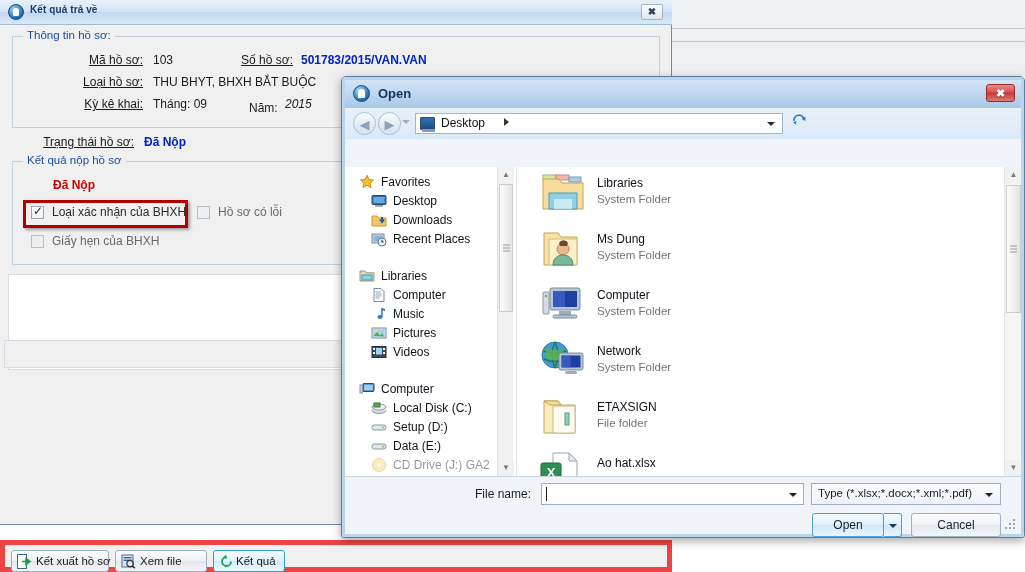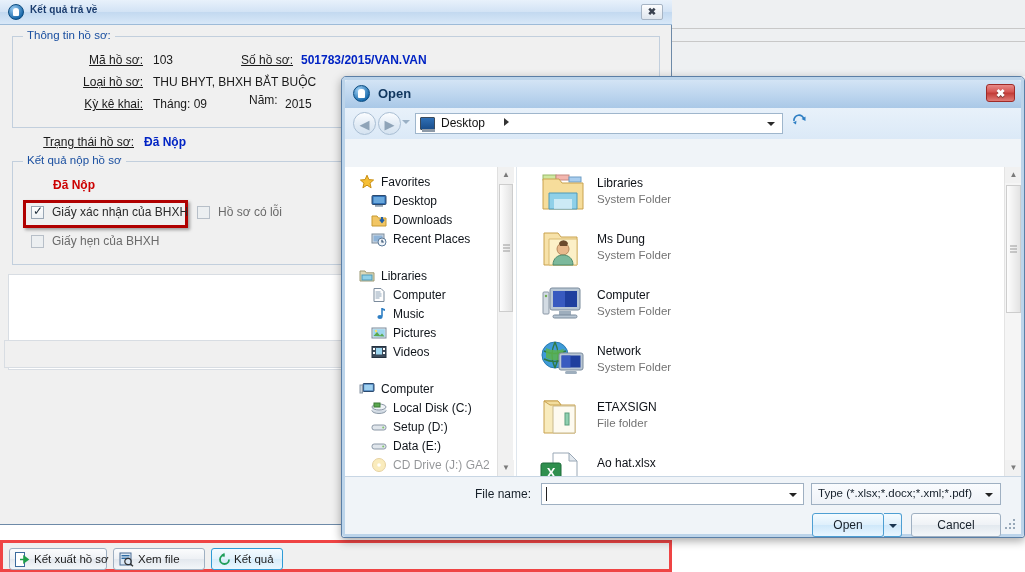--- a/index.html
+++ b/index.html
@@ -442,62 +442,62 @@
         <div class="fld-value" style="left:140px;top:16px;">103</div>
 
         <div class="fld-label" style="left:190px;top:16px;width:90px;">Số hồ sơ:</div>
         <div class="fld-value bold-blue" style="left:288px;top:16px;">501783/2015/VAN.VAN</div>
 
         <div class="fld-label" style="left:20px;top:38px;width:110px;">Loại hồ sơ:</div>
         <div class="fld-value" style="left:140px;top:38px;">THU BHYT, BHXH BẮT BUỘC</div>
 
         <div class="fld-label" style="left:20px;top:60px;width:110px;">Kỳ kê khai:</div>
         <div class="fld-value" style="left:140px;top:60px;">Tháng: 09</div>
-        <div class="fld-value" style="left:236px;top:56px;text-align:center;">Năm:</div>
-        <div class="fld-value" style="left:272px;top:60px;">2015</div>
+        <div class="fld-value" style="left:236px;top:64px;text-align:center;">Năm:</div>
+        <div class="fld-value" style="left:272px;top:60px;font-style:italic;">2015</div>
         <div class="fld-value" style="left:352px;top:60px;">Lần nộp:</div>
         <div class="fld-value" style="left:408px;top:60px;">1</div>
       </div>
 
       <div class="fld-label" style="left:8px;top:109px;width:122px;">Trạng thái hồ sơ:</div>
       <div class="fld-value bold-blue" style="left:140px;top:109px;">Đã Nộp</div>
 
       <div class="groupbox" style="left:8px;top:135px;width:648px;height:104px;">
         <div class="groupbox-title">Kết quả nộp hồ sơ</div>
 
         <div class="status-red" style="left:40px;top:16px;">Đã Nộp</div>
 
         <div class="red-highlight" style="left:10px;top:38px;width:165px;height:28px;"></div>
 
         <div class="cbx-row" style="left:18px;top:44px;">
           <div class="cbx">
             <span class="tick">✓</span>
           </div>
-          <div class="cbx-label" style="left:21px;top:-1px;">Giấy xác nhận của BHXH</div>
+          <div class="cbx-label" style="left:21px;top:-1px;">Loại xác nhận của BHXH</div>
         </div>
 
         <div class="cbx-row" style="left:184px;top:44px;">
           <div class="cbx disabled"></div>
           <div class="cbx-label dim" style="left:21px;top:-1px;">Hồ sơ có lỗi</div>
         </div>
 
         <div class="cbx-row" style="left:18px;top:73px;">
           <div class="cbx disabled"></div>
           <div class="cbx-label dim" style="left:21px;top:-1px;">Giấy hẹn của BHXH</div>
         </div>
       </div>
 
       <div class="panel-white" style="left:4px;top:248px;width:656px;height:96px;"></div>
     </div>
 
     <div class="panel-grey" style="left:4px;top:340px;width:656px;height:28px;"></div>
 
   </div>
 
-  <div class="app-statusbar" style="top:540px;height:32px;border:3px solid #ef4444;">
+  <div class="app-statusbar" style="top:540px;height:32px;border:5px solid #ef4444;">
     <div class="tb-btn" style="left:6px;width:98px;">
       <span class="tb-ico">
         <svg width="15" height="15" viewBox="0 0 15 15">
           <rect x="0.5" y="0.5" width="9" height="14" fill="#ffffff" stroke="#3b6a9c"></rect>
           <path d="M5 7.5 H12 M9 4.5 L13 7.5 L9 10.5 Z" stroke="#1e9e4a" fill="#1e9e4a" stroke-width="1.6"></path>
         </svg>
       </span>
       <span class="tb-txt">Kết xuất hồ sơ</span>
     </div>
     <div class="tb-btn" style="left:110px;width:92px;">

